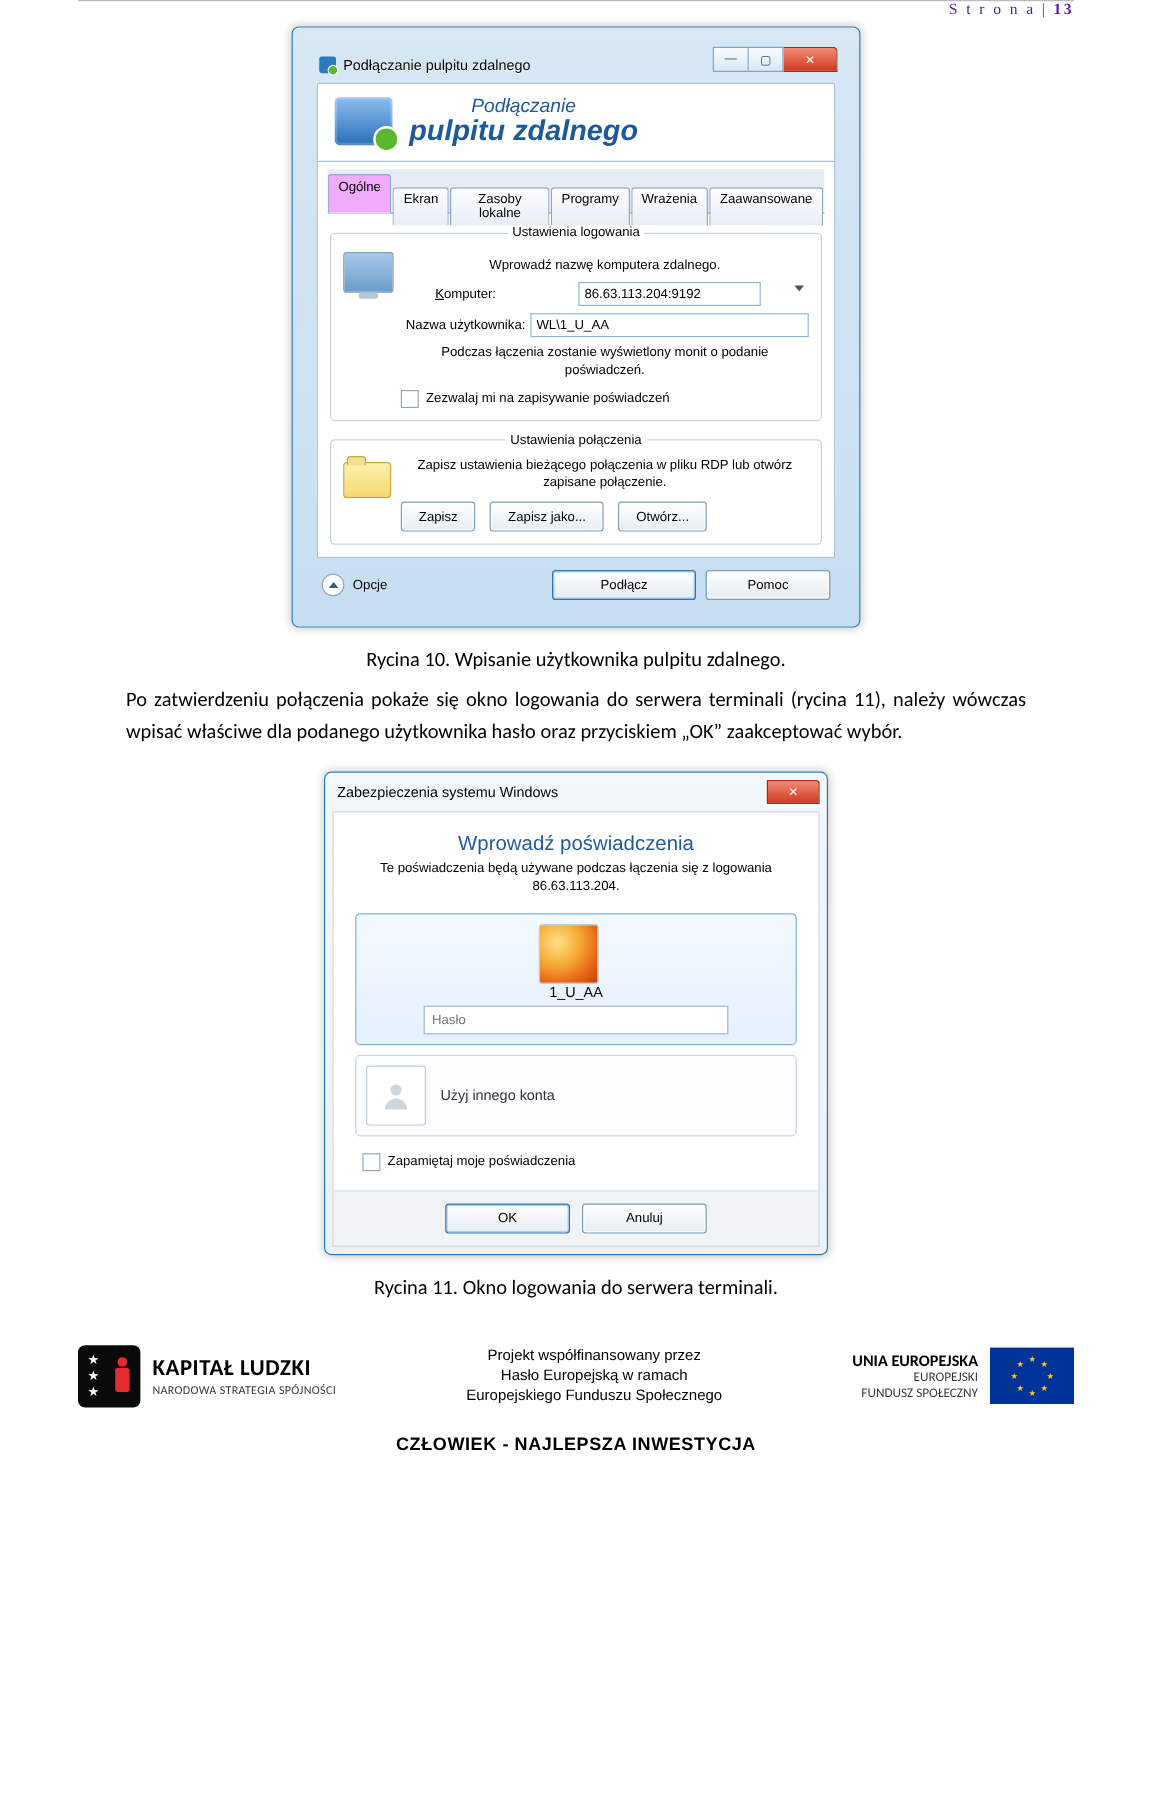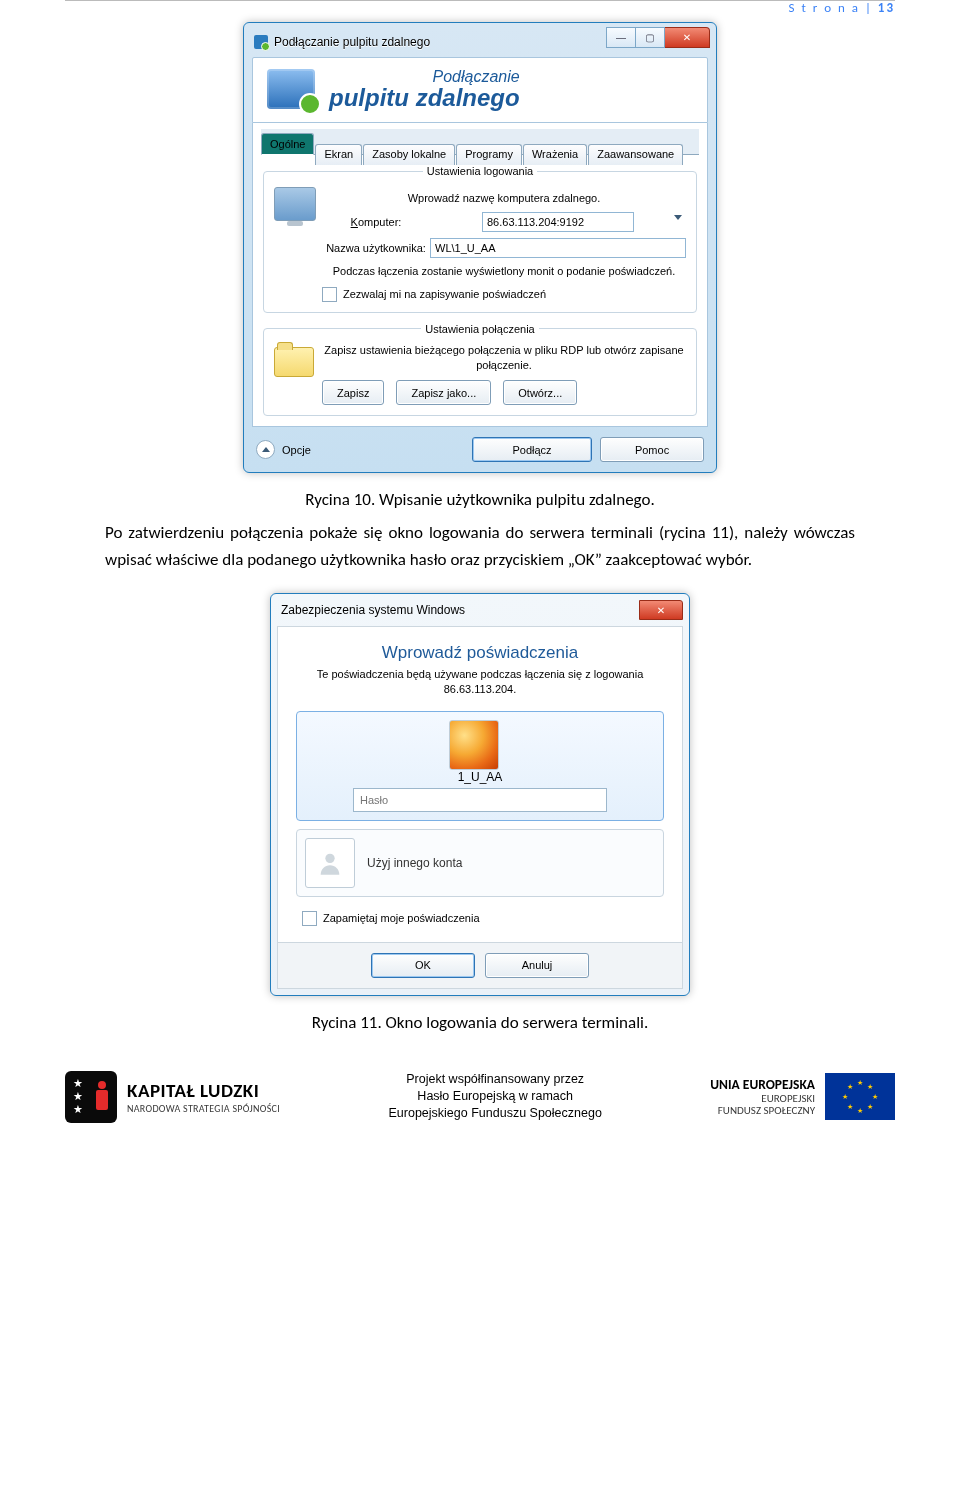--- a/index.html
+++ b/index.html
@@ -19,21 +19,22 @@
     border-top: 1px solid #bbb;
     height: 1px;
     margin-bottom: 6px;
   }
   .header-right {
     position: absolute;
     top: 0;
     right: 65px;
     font-size: 13px;
     letter-spacing: 2px;
-    color: #3b82f6;
+    color: #4c1d95;
+    font-family: Liberation Serif, serif;
   }
   .main-column {
     margin-top: 20px;
   }
   .fig-wrap {
     text-align: center;
   }
   .caption {
     text-align: center;
     margin: 16px 0 10px 0;
@@ -50,21 +51,21 @@
   .win7-window {
     width: 474px;
     margin: 15px auto 0 auto;
     border: 1px solid #227dbd;
     border-radius: 6px;
     background: linear-gradient(#d7e7f4, #c6dff1);
     font-family: "Segoe UI", Tahoma, Arial, sans-serif;
     font-size: 12px;
     color: #000;
     box-shadow: 0 0 8px rgba(0,0,0,0.25);
-    padding: 8px;
+    padding: 20px;
     box-sizing: border-box;
   }
   .titlebar {
     display: flex;
     align-items: center;
     height: 22px;
     padding: 0 2px 4px 2px;
     position: relative;
   }
   .app-icon {
@@ -100,21 +101,20 @@
     border-top-right-radius:4px;
   }
   .win-btn.min { border-top-left-radius:0; }
   .banner {
     background: #fff;
     border: 1px solid #a9c6de;
     border-radius: 2px 2px 0 0;
     padding: 10px 14px 12px 14px;
     display: flex;
     align-items: center;
-    text-align: right;
   }
   .banner-icon {
     width: 48px; height: 40px;
     background: linear-gradient(#8dbef0,#2a6fb9);
     border-radius: 4px;
     position: relative;
     margin-right: 14px;
     box-shadow: inset 0 0 0 2px #fff3;
   }
   .banner-icon::after{
@@ -140,21 +140,21 @@
     padding: 3px 8px 4px 8px;
     border:1px solid #8ea9bf;
     border-bottom:none;
     background: linear-gradient(#fdfdfe,#e7eef5);
     margin-right:1px;
     font-size:11px;
     position:relative;
     top:11px;
     border-radius:3px 3px 0 0;
   }
-  .tab.active { background:#0f766e; top:0; padding-top:4px; border-bottom:1px solid #fff; margin-bottom:-1px;}
+  .tab.active { background:#f0abfc; top:0; padding-top:4px; border-bottom:1px solid #fff; margin-bottom:-1px;}
   fieldset.group {
     border:1px solid #c7d6e2;
     border-radius:4px;
     margin: 10px 2px 0 2px;
     padding: 8px 10px 10px 10px;
   }
   fieldset.group legend { padding:0 4px; font-size:11px; color:#000;}
   .grouprow { display:flex; align-items:flex-start; }
   .group-icon {
     width:40px; flex:0 0 40px; margin-right:8px;
@@ -484,14 +484,15 @@
             <span class="eu-star" style="left:22px;top:20px">★</span>
             <span class="eu-star" style="left:12px;top:24px">★</span>
             <span class="eu-star" style="left:2px;top:20px">★</span>
             <span class="eu-star" style="left:-3px;top:10px">★</span>
             <span class="eu-star" style="left:2px;top:0px">★</span>
           </div>
         </div>
       </div>
     </div>
 
+    <div class="slogan">CZŁOWIEK - NAJLEPSZA INWESTYCJA</div>
   </div>
 </div>
 
 </body></html>

